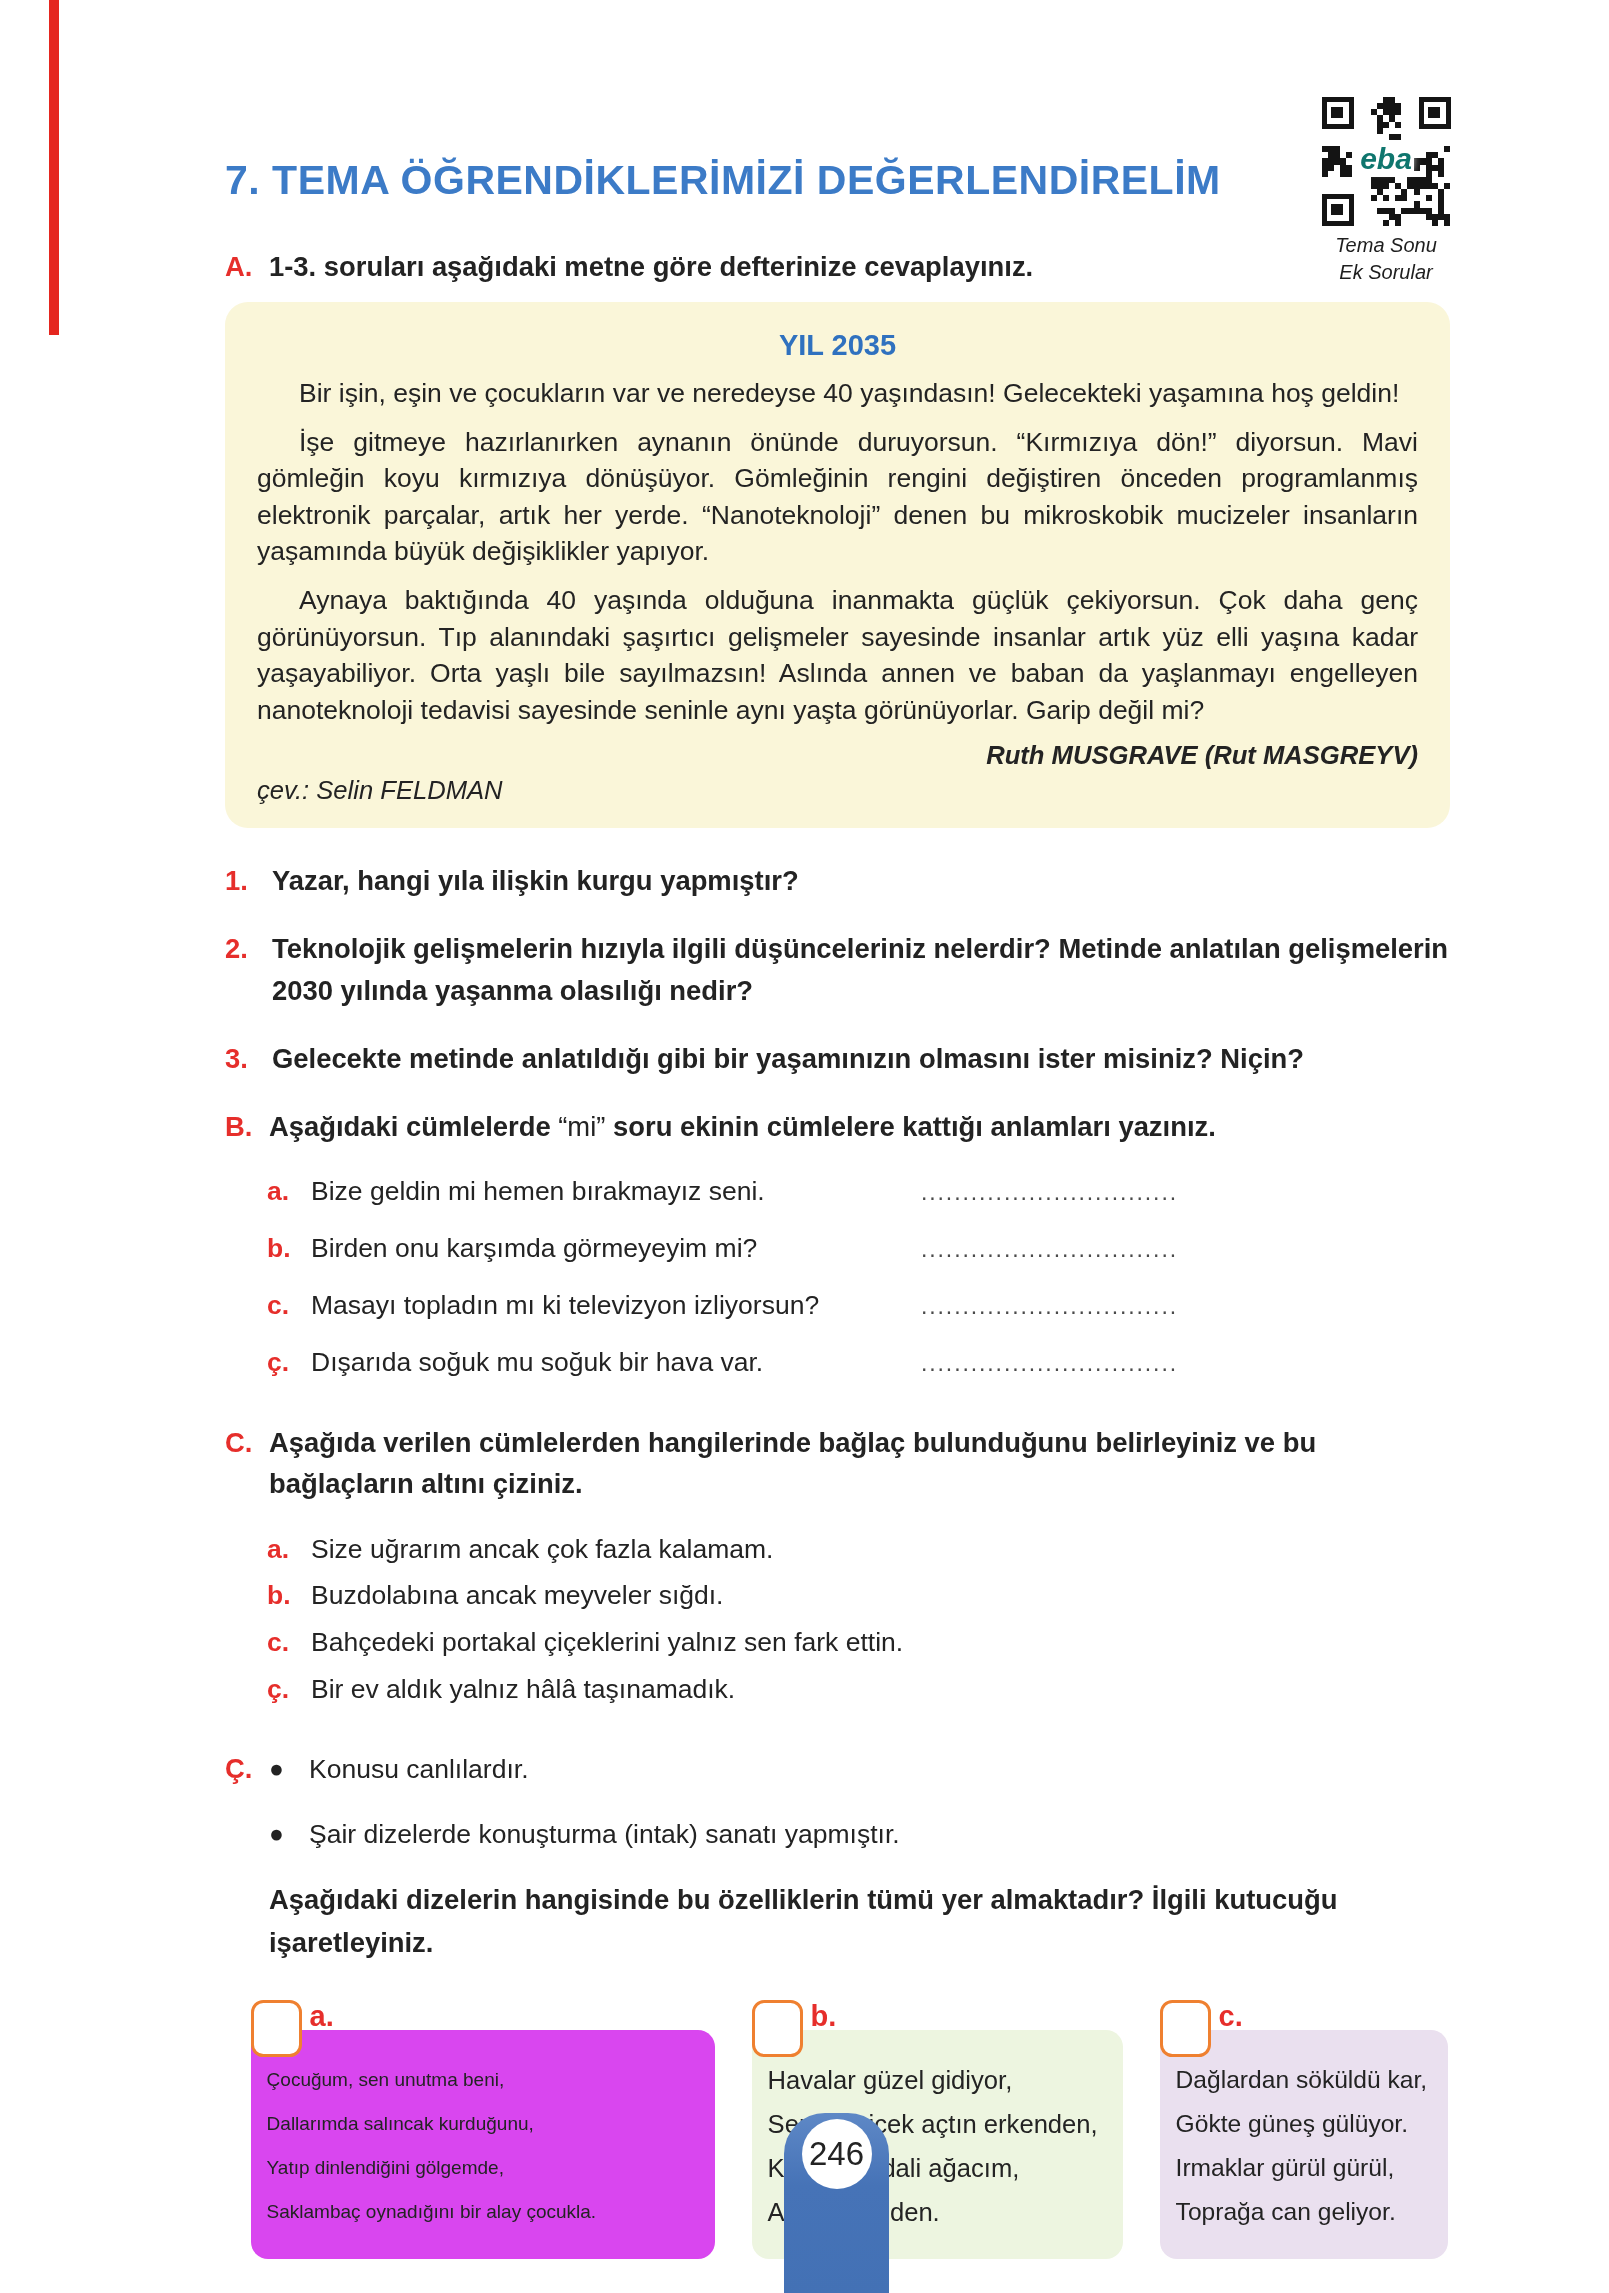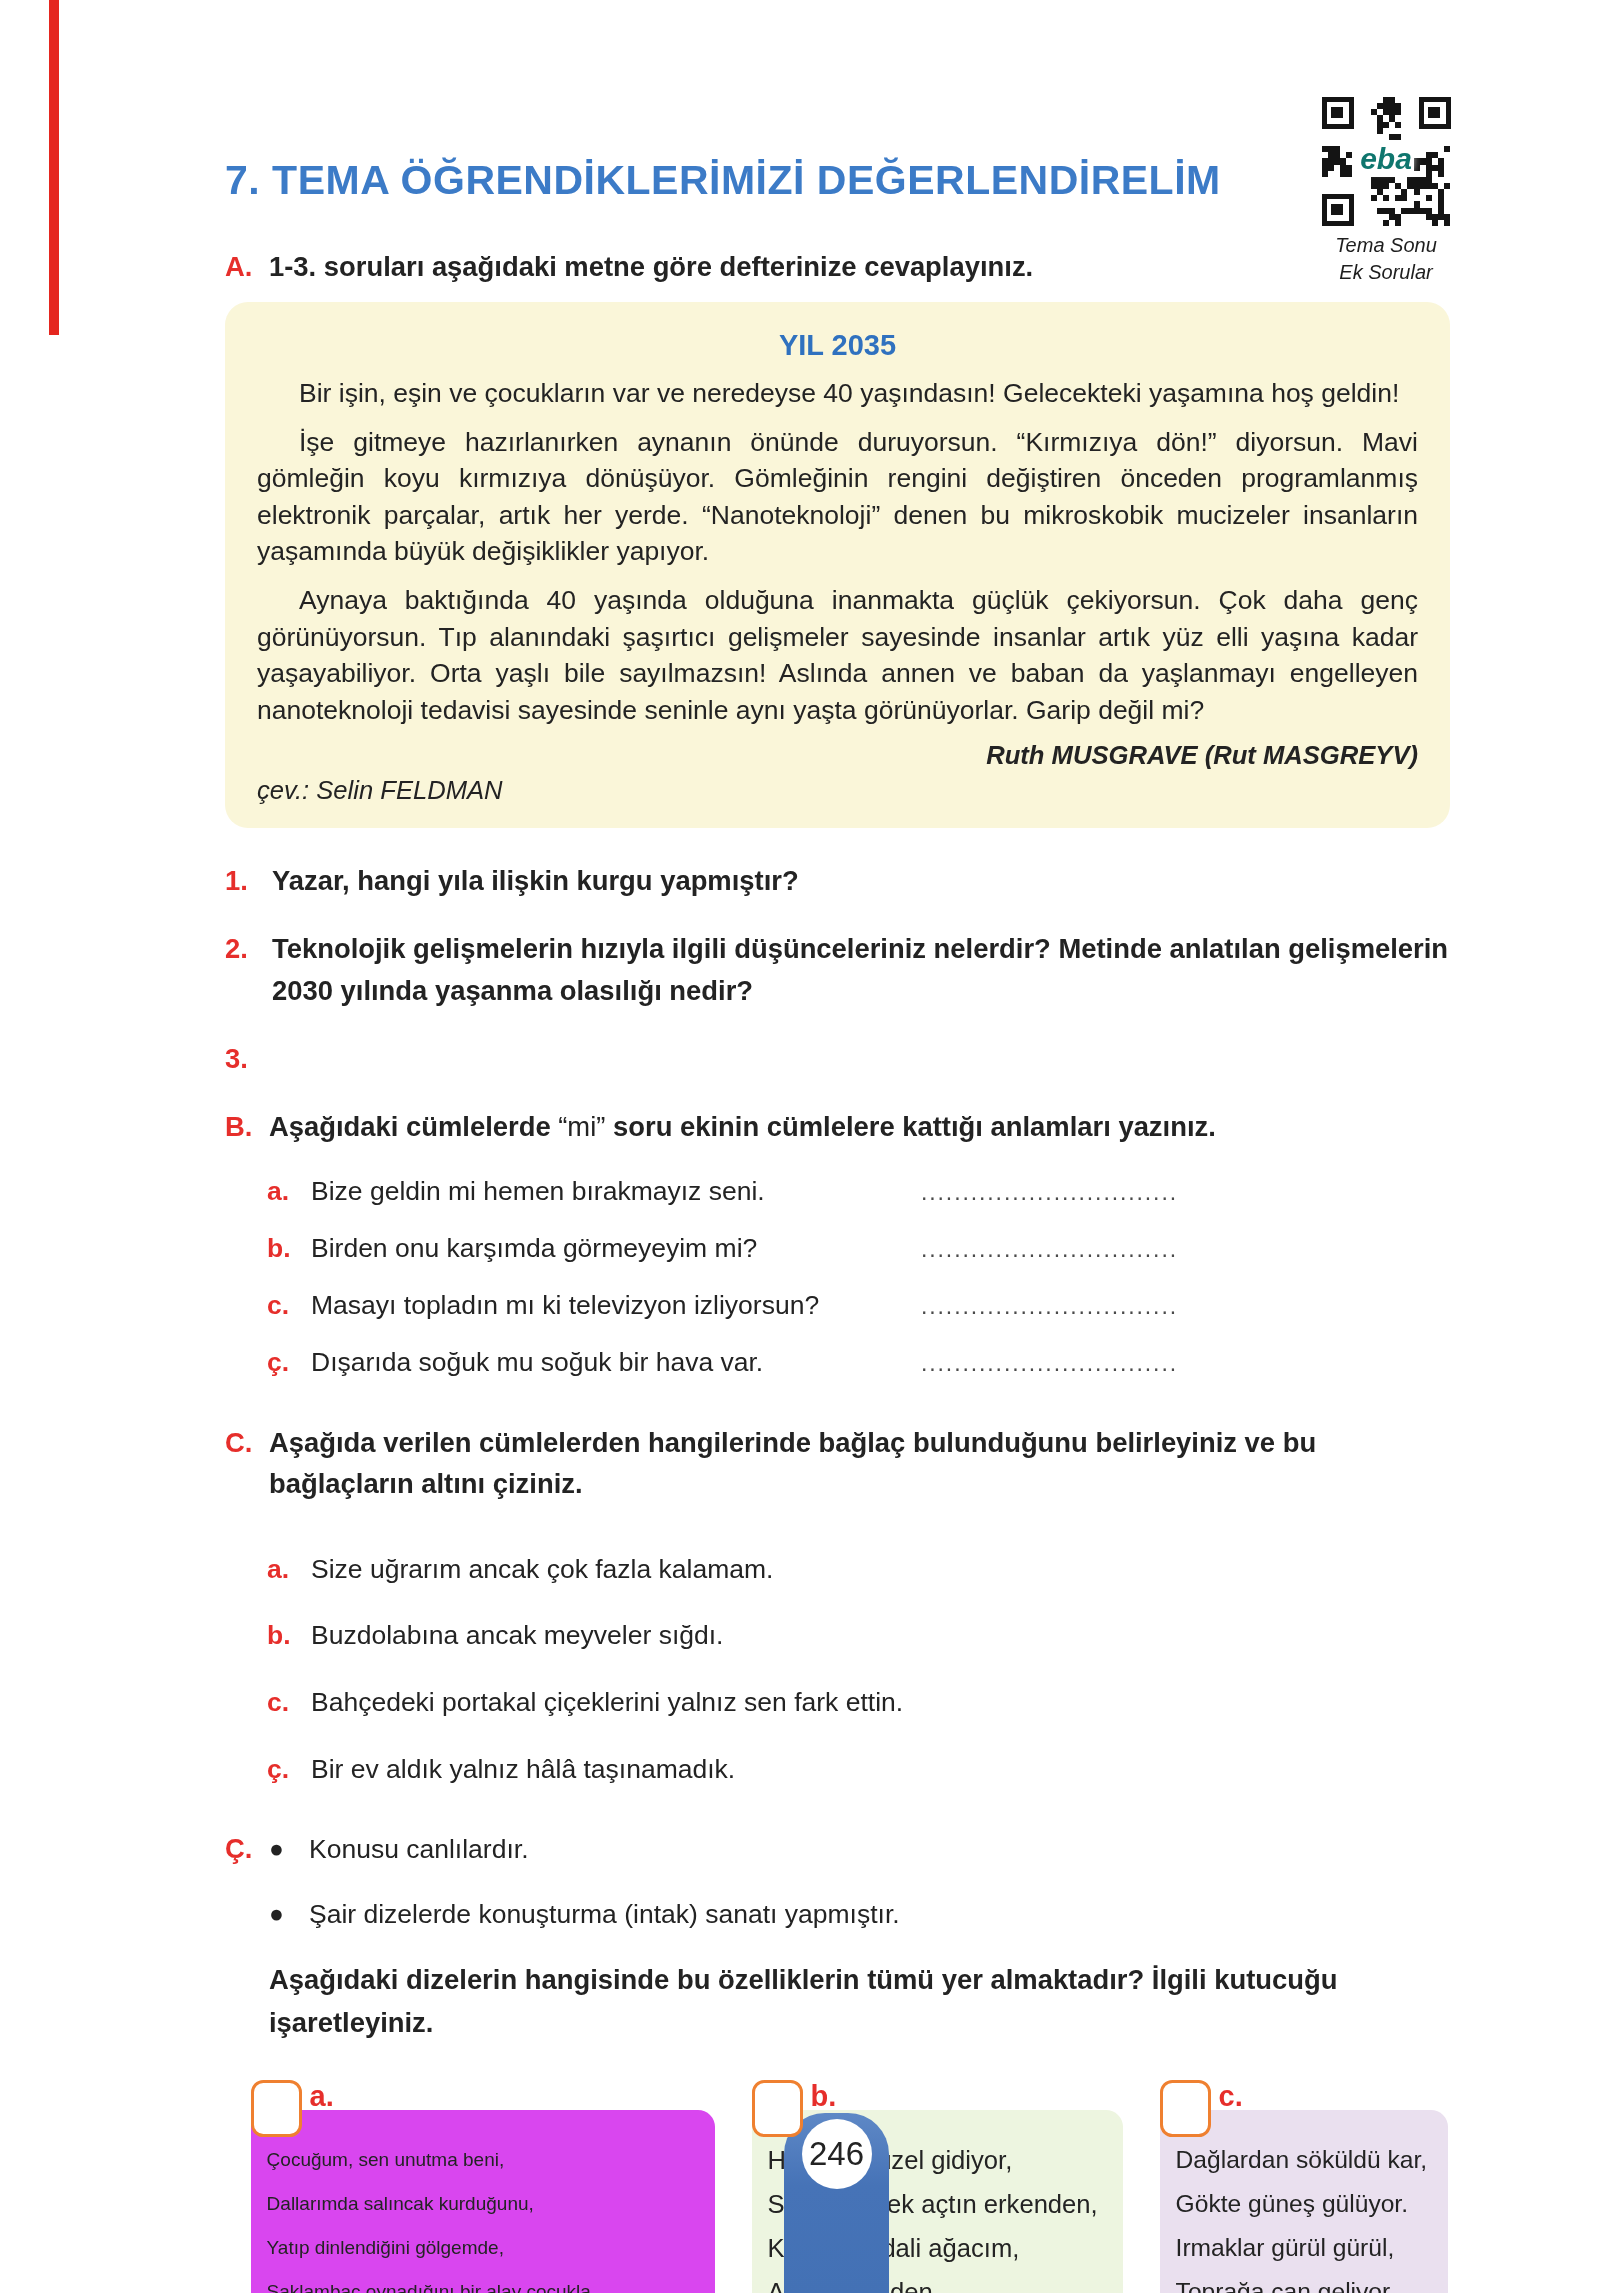--- a/index.html
+++ b/index.html
@@ -42,21 +42,21 @@
   .question{display:flex;font-size:27.4px;font-weight:bold;line-height:1.55;margin-bottom:25.6px;}
   .q-num{color:#e62e2b;flex:0 0 47px;}
 
   .items{margin-top:23px;}
   .item{display:flex;align-items:baseline;font-size:26.5px;line-height:42px;margin-bottom:14px;margin-left:42px;}
   .item-label{color:#e62e2b;font-weight:bold;flex:0 0 44px;}
   .item-text{flex:0 0 610px;}
   .dots{color:#4a4a4a;font-size:23px;letter-spacing:1.9px;white-space:nowrap;overflow:hidden;
         flex:0 0 257px;}
   .items-c .item{margin-bottom:4.7px;}
-  .items-c .item-text{flex:1;margin-top:20px;}
+  .items-c .item-text{flex:1;}
 
   .bullets{margin-top:38px;}
   .bullet-row{display:flex;font-size:26.5px;line-height:42px;margin-bottom:16px;}
   .bullet-row .sec-label{font-size:27.4px;font-weight:bold;}
   .bullet-dot{flex:0 0 40px;font-size:24.6px;}
   .indent{margin-left:44px;}
   .final-q{margin-top:24.6px;margin-left:44px;font-size:27.4px;font-weight:bold;line-height:1.55;width:1183px;}
 
   
   .options{display:flex;margin-top:36px;margin-left:25.6px;gap:37px;}
@@ -219,20 +219,21 @@
       <div class="question">
         <span class="q-num">1.</span>
         <span>Yazar, hangi yıla ilişkin kurgu yapmıştır?</span>
       </div>
       <div class="question">
         <span class="q-num">2.</span>
         <span>Teknolojik gelişmelerin hızıyla ilgili düşünceleriniz nelerdir? Metinde anlatılan gelişmelerin 2030 yılında yaşanma olasılığı nedir?</span>
       </div>
       <div class="question">
         <span class="q-num">3.</span>
+        <span>Gelecekte metinde anlatıldığı gibi bir yaşamınızın olmasını ister misiniz? Niçin?</span>
       </div>
     </div>
 
     <div class="sec-head" style="margin-top:17px">
       <span class="sec-label">B.</span>
       <span><span>Aşağıdaki cümlelerde </span><span class="normal-q">“mi”</span><span> soru ekinin cümlelere kattığı anlamları yazınız.</span></span>
     </div>
 
     <div class="items">
       <div class="item">

